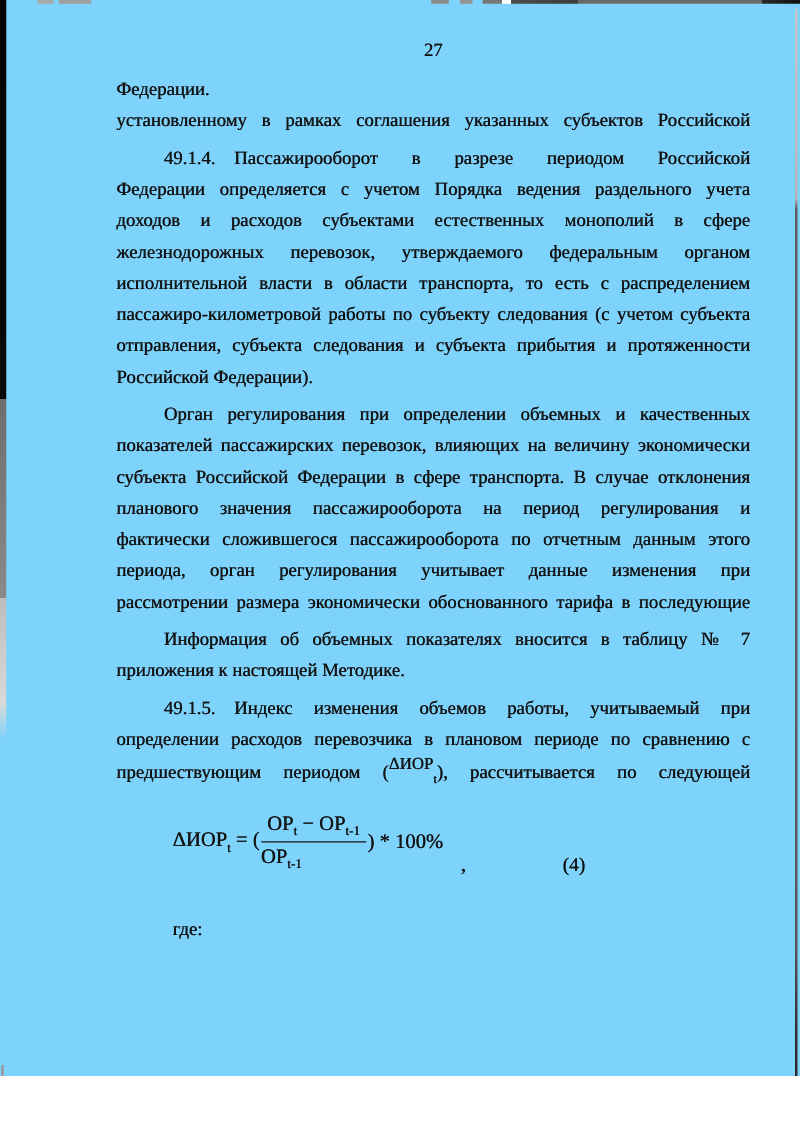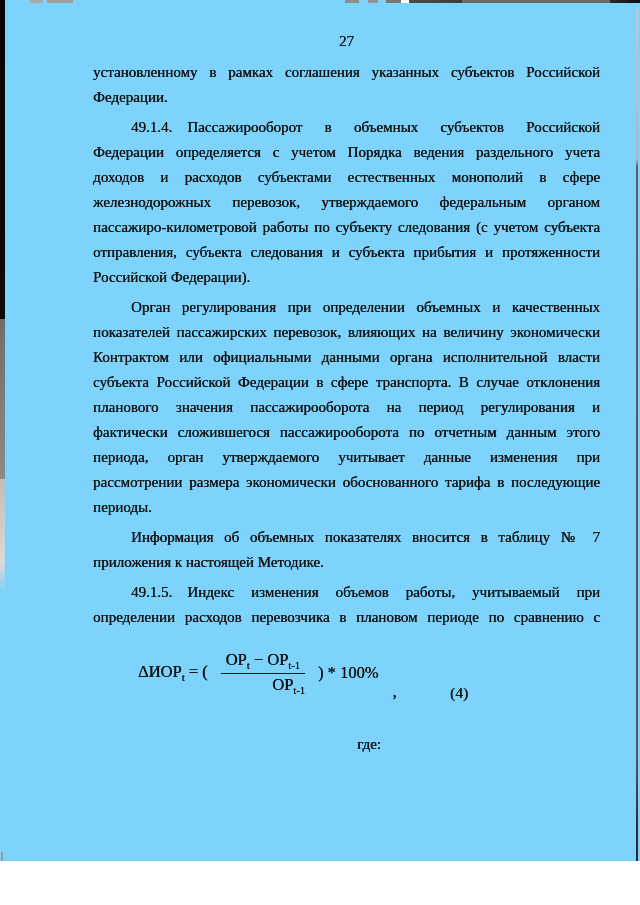--- a/index.html
+++ b/index.html
@@ -88,36 +88,35 @@
     margin:14px 0 0 45px;
     height:58px;
     display:flex;
     align-items:center;
     font-size:16.5px;
     text-shadow:0.3px 0 0 currentColor;
   }
   .formula-row sub{font-size:10.5px;}
   .frac{
     display:inline-flex;flex-direction:column;
-    text-align:right;vertical-align:middle;
-    margin:0 13px;
+    text-align:left;vertical-align:middle;
+    margin:0 1px;
   }
   .frac .num{padding:0 5px 1px 5px;border-bottom:1.4px solid #141414;}
   .frac .den{padding-top:1px;}
   .f-comma{align-self:flex-end;margin-left:14px;font-size:17px;}
   .f-eqnum{
     position:absolute;left:312px;bottom:0px;
     font-size:15.5px;
   }
   .where{
     margin-top:34px;
     font-size:15px;
     text-shadow:0.35px 0 0 currentColor;
     padding-left:45px;
-    text-align:center;
   }
 </style>
 </head>
 <body>
 
 <div class="page">
 
   <div class="edge left-bar"></div>
   <div class="edge left-dash"></div>
   <div class="edge top-dash-1"></div>
@@ -127,50 +126,50 @@
   <div class="edge top-line"></div>
   <div class="edge right-bar"></div>
   <div class="edge bottom-line"></div>
 
   <div class="content">
 
     <div class="page-number">27</div>
 
     <div class="paragraphs">
         <div class="para">
+          <div class="line last">Федерации.</div>
           <div class="line">установленному в рамках соглашения указанных субъектов Российской</div>
-          <div class="line last">Федерации.</div>
         </div>
         <div class="para indent">
-          <div class="line">49.1.4. Пассажирооборот в объемных субъектов Российской</div>
+          <div class="line">49.1.4. Пассажирооборот в разрезе периодом Российской</div>
           <div class="line">Федерации определяется с учетом Порядка ведения раздельного учета</div>
           <div class="line">доходов и расходов субъектами естественных монополий в сфере</div>
           <div class="line">железнодорожных перевозок, утверждаемого федеральным органом</div>
+          <div class="line">исполнительной власти в области транспорта, то есть с распределением</div>
           <div class="line">пассажиро-километровой работы по субъекту следования (с учетом субъекта</div>
           <div class="line">отправления, субъекта следования и субъекта прибытия и протяженности</div>
           <div class="line last">Российской Федерации).</div>
         </div>
         <div class="para indent">
           <div class="line">Орган регулирования при определении объемных и качественных</div>
           <div class="line">показателей пассажирских перевозок, влияющих на величину экономически</div>
-          <div class="line">Контрактом или официальными данными органа исполнительной власти</div>
           <div class="line">субъекта Российской Федерации в сфере транспорта. В случае отклонения</div>
           <div class="line">планового значения пассажирооборота на период регулирования и</div>
           <div class="line">фактически сложившегося пассажирооборота по отчетным данным этого</div>
-          <div class="line">периода, орган утверждаемого учитывает данные изменения при</div>
+          <div class="line">периода, орган регулирования учитывает данные изменения при</div>
           <div class="line">рассмотрении размера экономически обоснованного тарифа в последующие</div>
-          <div class="line last">периоды.</div>
         </div>
         <div class="para indent">
           <div class="line">Информация об объемных показателях вносится в таблицу № 7</div>
           <div class="line last">приложения к настоящей Методике.</div>
         </div>
         <div class="para indent">
           <div class="line">49.1.5. Индекс изменения объемов работы, учитываемый при</div>
           <div class="line">определении расходов перевозчика в плановом периоде по сравнению с</div>
+          <div class="line"><span>предшествующим периодом (</span><span class="raised">ΔИОР</span><sub>t</sub><span>), рассчитывается по следующей</span></div>
         </div>
       </div>
 
     <div class="formula-row">
       <span><span>ΔИОР</span><sub>t</sub><span> = (</span></span>
       <span class="frac">
         <span class="num"><span>ОР</span><sub>t</sub><span> − </span><span>ОР</span><sub>t-1</sub></span>
         <span class="den"><span>ОР</span><sub>t-1</sub></span>
       </span>
       <span>) * 100%</span>

